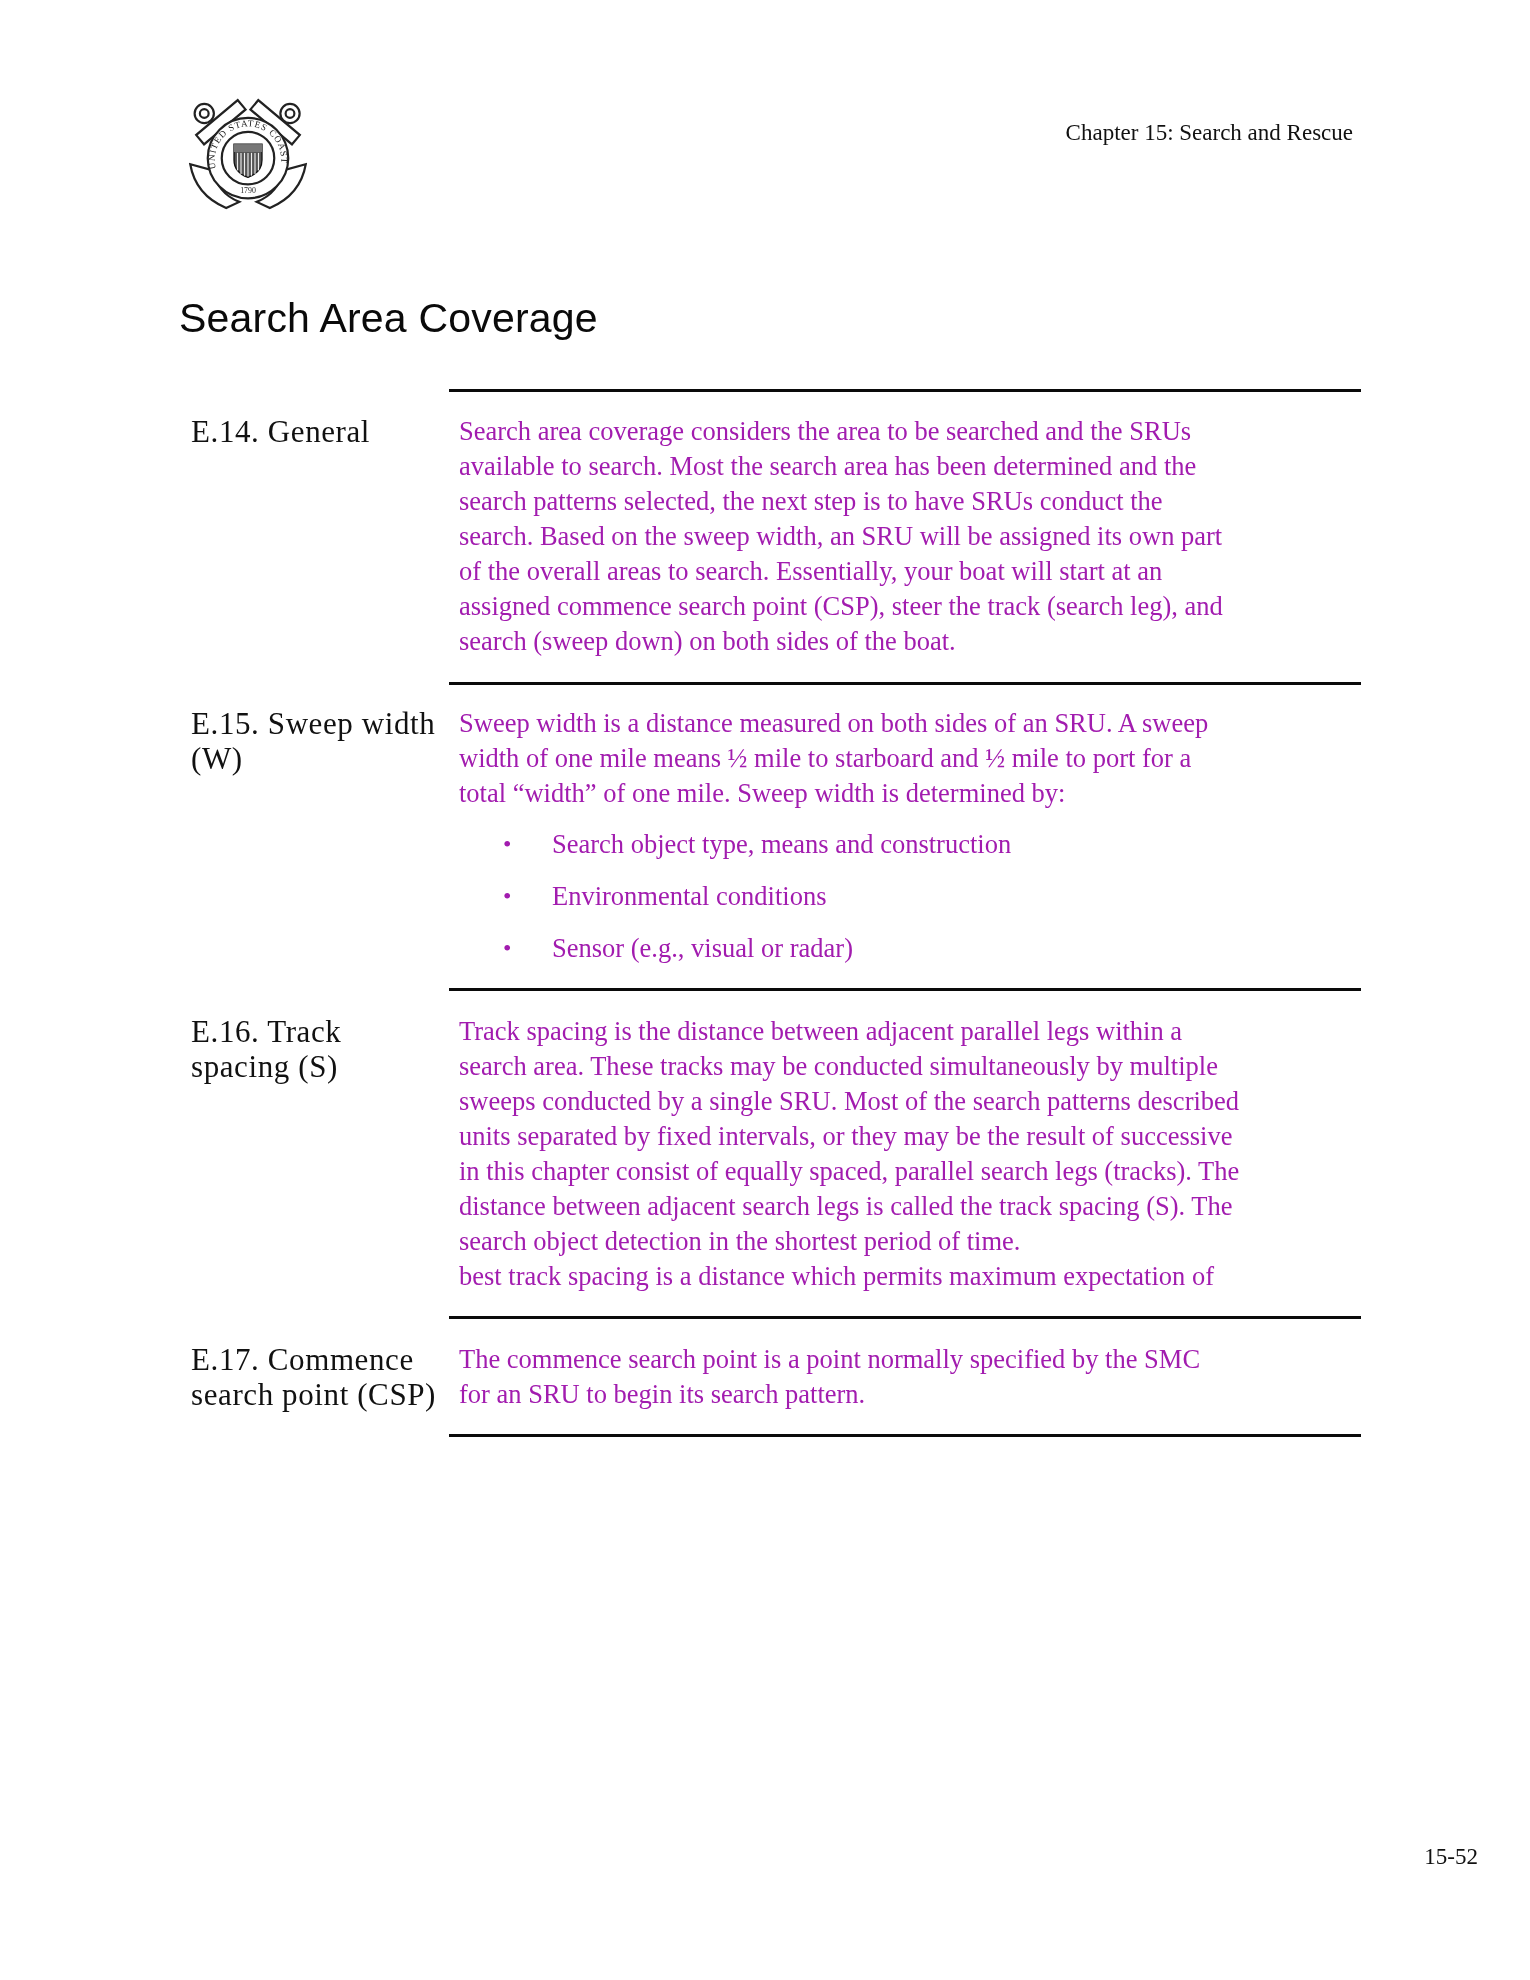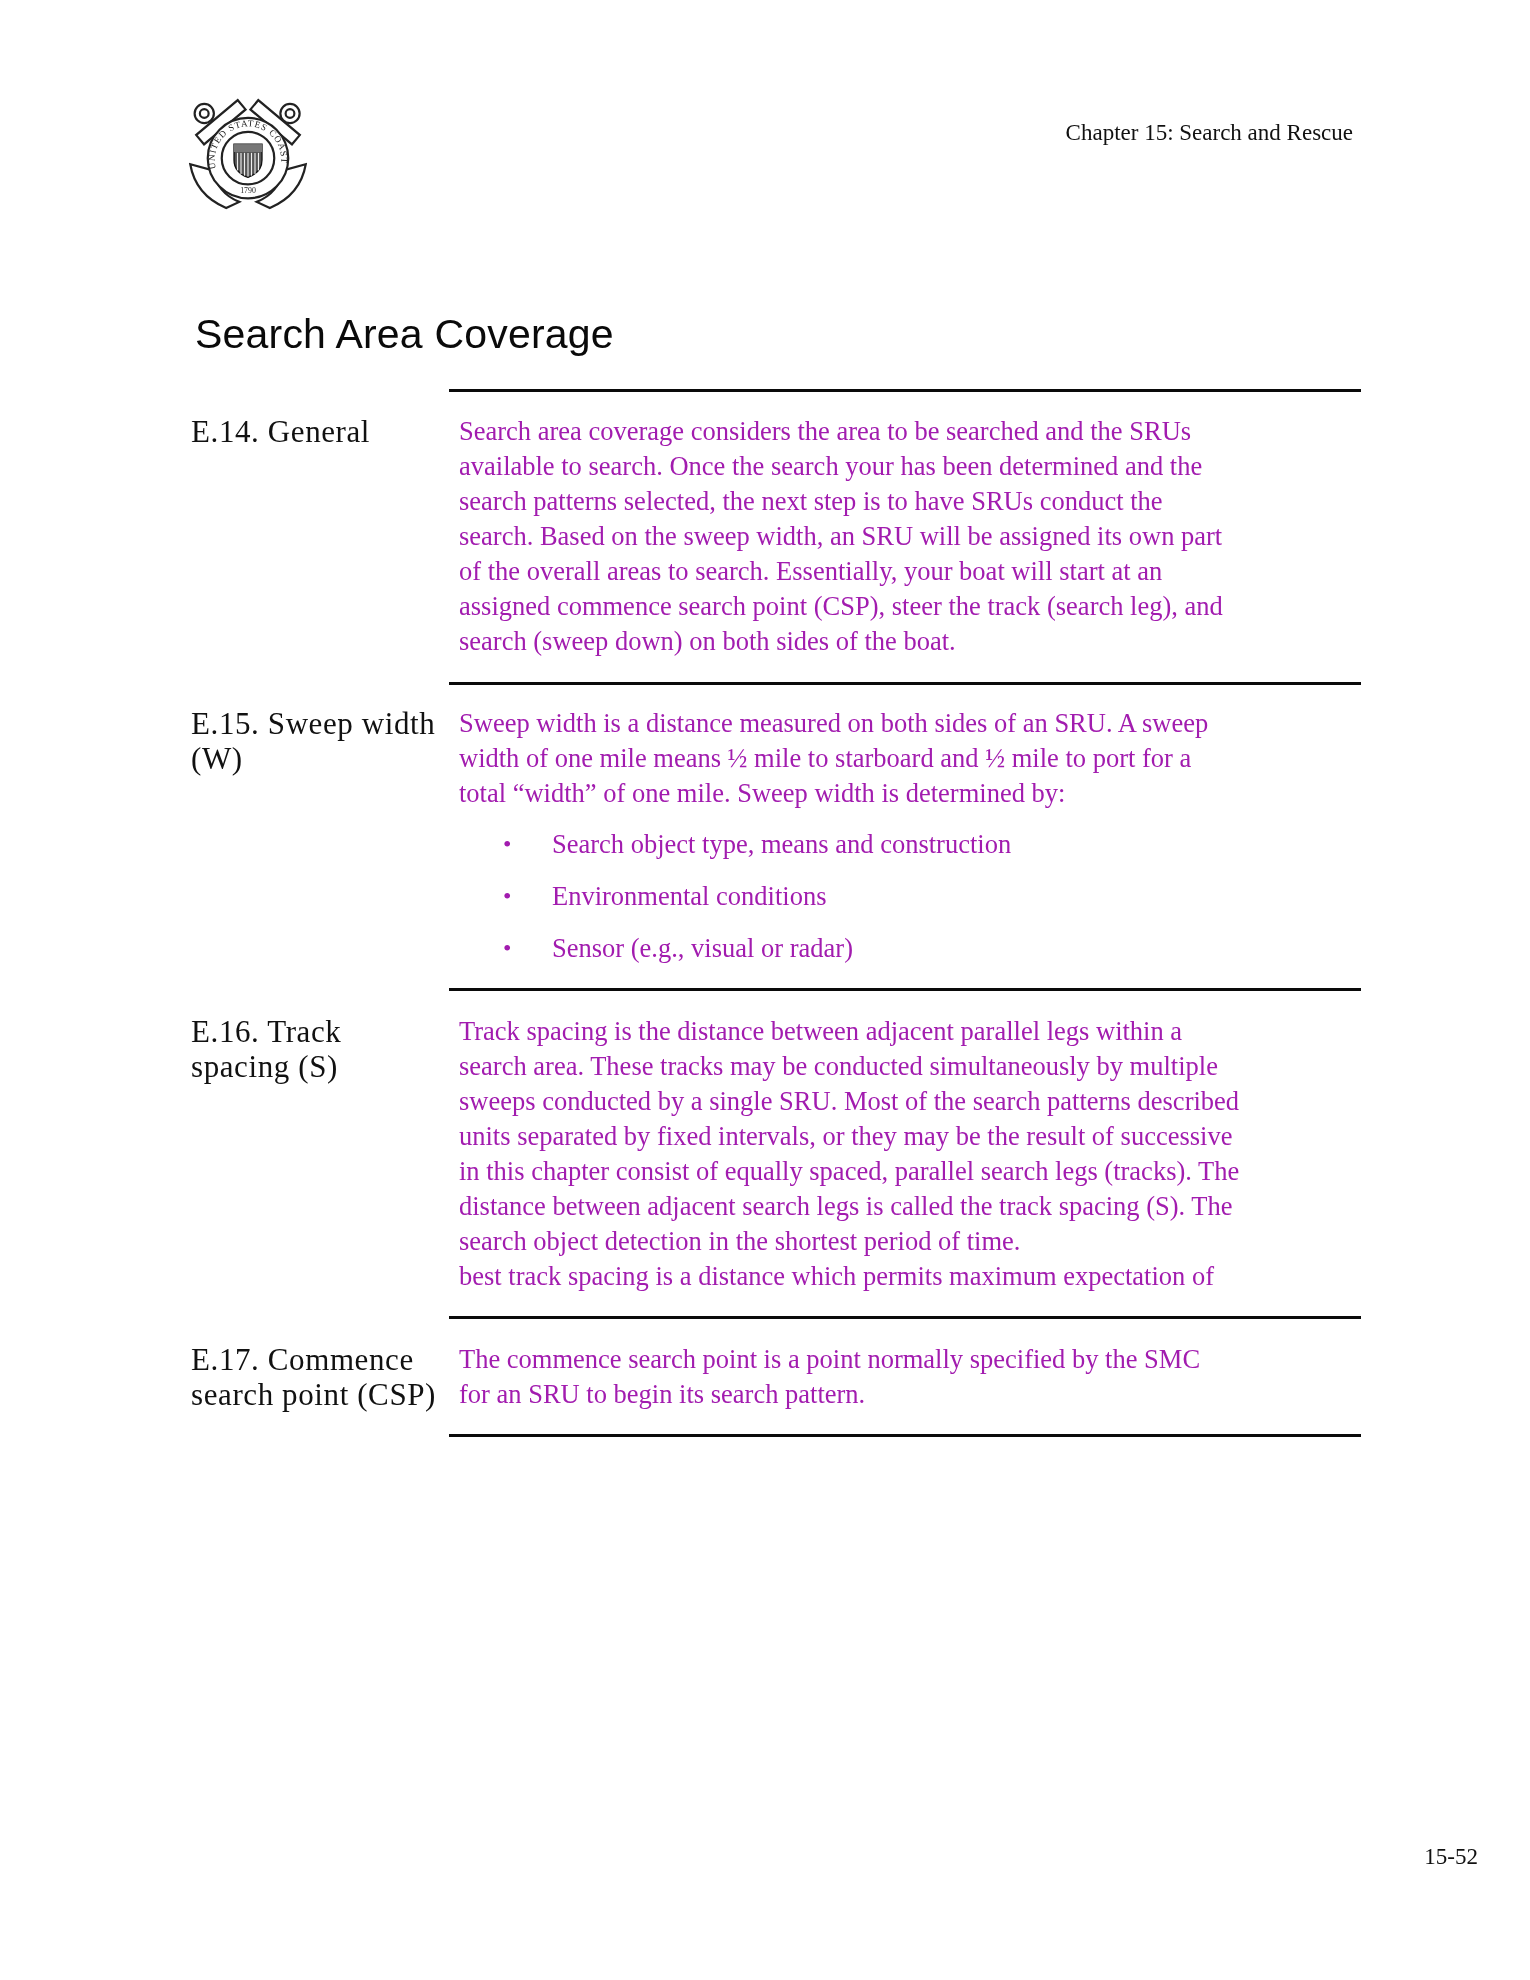--- a/index.html
+++ b/index.html
@@ -3,21 +3,21 @@
 <meta charset="utf-8">
 <style>
   html, body { margin: 0; padding: 0; background: #ffffff; }
   body { width: 1530px; height: 1980px; position: relative; overflow: hidden;
          font-family: "Liberation Serif", serif; color: #111111; }
   .logo { position: absolute; left: 178px; top: 88px; width: 140px; height: 135px; }
   .chapter-header { position: absolute; right: 177px; top: 120px; font-size: 23px;
                     font-family: "Liberation Serif", serif; color: #111; white-space: nowrap; }
   .page-title { position: absolute; left: 179px; top: 295px; font-size: 41px;
                 font-family: "Liberation Sans", sans-serif; font-weight: normal; color: #0a0a0a;
-                letter-spacing: 0.2px; margin: 16px; }
+                letter-spacing: 0.2px; margin: 0; }
   .rule { position: absolute; left: 449px; width: 912px; height: 3px; background: #0a0a0a; }
   .section { position: absolute; left: 0; width: 1530px; }
   .label { position: absolute; left: 191px; width: 250px; font-size: 31px; line-height: 35px;
            letter-spacing: 0.6px; color: #111; }
   .body { position: absolute; left: 459px; width: 900px; font-size: 26.5px; line-height: 35px;
           color: #a21caf; }
   .bullets { list-style: none; margin: 16px 0 0 0; padding: 0; }
   .bullets li { position: relative; padding-left: 93px; line-height: 35px; margin-bottom: 17px; }
   .bullets li .dot { position: absolute; left: 44px; top: 0; font-size: 24px; }
   .page-number { position: absolute; left: 8px; width: 1470px; text-align: right; top: 1844px;
@@ -74,21 +74,21 @@
 <div class="rule" style="top:988px"></div>
 <div class="rule" style="top:1316px"></div>
 <div class="rule" style="top:1434px"></div>
 
 <div class="section" style="top:414px">
   <div class="label">
     <div>E.14.  General</div>
   </div>
   <div class="body">
     <div>Search area coverage considers the area to be searched and the SRUs</div>
-    <div>available to search. Once the search your has been determined and the</div>
+    <div>available to search. Most the search area has been determined and the</div>
     <div>search patterns selected, the next step is to have SRUs conduct the</div>
     <div>search. Based on the sweep width, an SRU will be assigned its own part</div>
     <div>of the overall areas to search. Essentially, your boat will start at an</div>
     <div>assigned commence search point (CSP), steer the track (search leg), and</div>
     <div>search (sweep down) on both sides of the boat.</div>
   </div>
 </div>
 
 <div class="section" style="top:706px">
   <div class="label">

